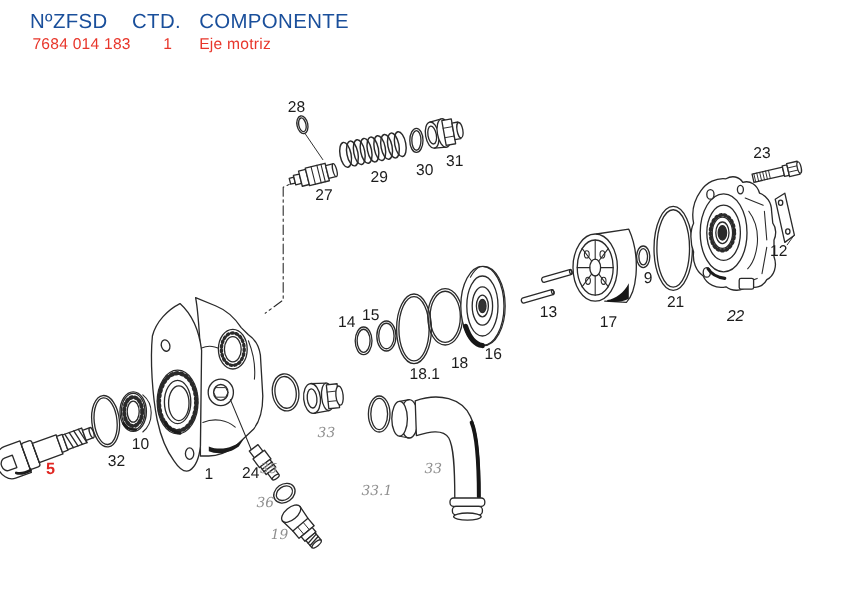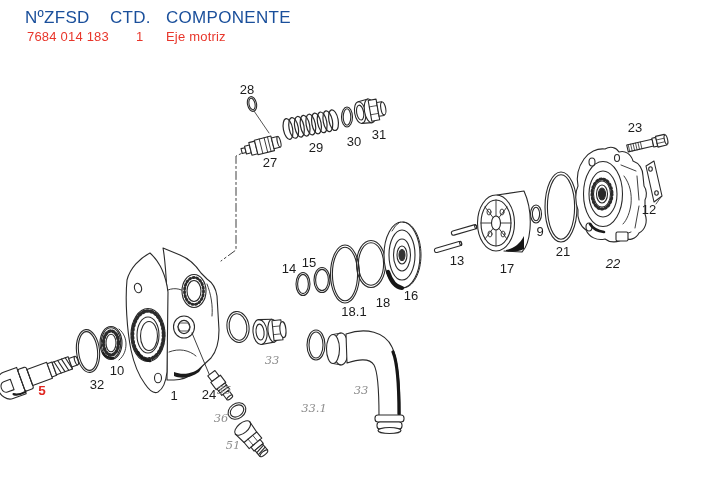--- a/index.html
+++ b/index.html
@@ -351,14 +351,14 @@
     <div class="plabel normal" style="left: 174px; top: 395px;">1</div>
     <div class="plabel normal" style="left: 209px; top: 394px;">24</div>
     <div class="plabel highlight" style="left: 42px; top: 391px;">5</div>
     <div class="plabel normal" style="left: 97px; top: 384px;">32</div>
     <div class="plabel normal" style="left: 117px; top: 370px;">10</div>
     <div class="plabel italic" style="left: 224px; top: 355px; margin-top: 36px;">35</div>
     <div class="plabel italic" style="left: 272px; top: 361px;">33</div>
     <div class="plabel italic" style="left: 314px; top: 365px; margin-top: 44px;">33.1</div>
     <div class="plabel italic" style="left: 361px; top: 391px;">33</div>
     <div class="plabel italic" style="left: 221px; top: 419px;">36</div>
-    <div class="plabel italic" style="left: 233px; top: 446px;">51</div>
+    <div class="plabel italic" style="left: 233px; top: 446px;">19</div>
   </div>
 
 </body></html>

